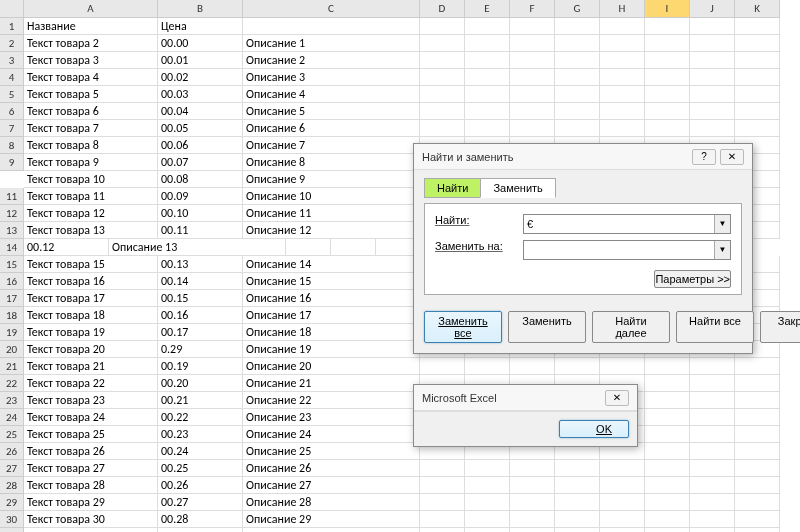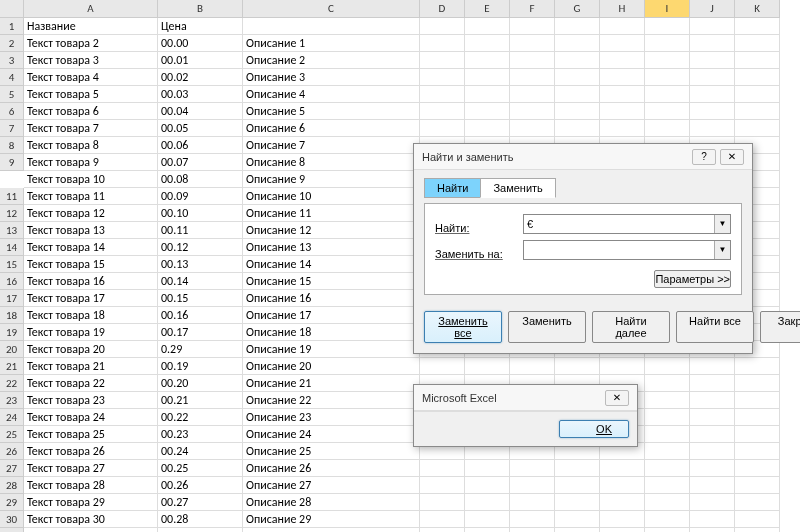--- a/index.html
+++ b/index.html
@@ -20,24 +20,24 @@
   .cw-G { width: 45px; } .cw-H { width: 45px; } .cw-I { width: 45px; }
   .cw-J { width: 45px; } .cw-K { width: 45px; }
 
   .dialog { position: absolute; background: #f0f0f0; border: 1px solid #8a8a8a; box-shadow: 2px 2px 8px rgba(0,0,0,0.3); font-family: "Segoe UI", Tahoma, sans-serif; font-size: 11px; }
   .dlg-title { height: 26px; display: flex; align-items: center; padding: 0 8px; background: #f7f7f7; border-bottom: 1px solid #ddd; }
   .dlg-title span:first-child { flex: 1; color: #333; font-size: 11px; }
   .dlg-ctrl { width: 24px; height: 16px; border: 1px solid #bbb; background: #f4f4f4; margin-left: 4px; text-align: center; line-height: 13px; font-size: 10px; border-radius: 2px; cursor: default; }
   .dlg-body { padding: 8px 10px; }
   
   .tabs { display: flex; margin-bottom: 6px; }
-  .tab { padding: 3px 12px; border: 1px solid #aaa; background: #7dd3fc; margin-right: -1px; cursor: default; font-size: 11px; }
+  .tab { padding: 3px 12px; border: 1px solid #aaa; background: #bef264; margin-right: -1px; cursor: default; font-size: 11px; }
   .tab.active { background: #fff; border-bottom: 1px solid #fff; position: relative; z-index: 1; }
   .tab-content { border: 1px solid #aaa; background: #fff; padding: 10px 10px 6px; margin-top: -1px; }
-  .form-row { display: flex; align-items: flex-end; margin-bottom: 6px; }
+  .form-row { display: flex; align-items: flex-start; margin-bottom: 6px; }
   .form-label { width: 88px; font-size: 11px; text-decoration: underline; text-decoration-color: #666; }
   .combo { flex: 1; height: 20px; border: 1px solid #888; background: #fff; display: flex; align-items: center; padding: 0 3px; font-size: 11px; position: relative; }
   .combo-btn { position: absolute; right: 0; top: 0; width: 16px; height: 18px; background: #eee; border-left: 1px solid #aaa; text-align: center; line-height: 18px; font-size: 8px; }
   .params-row { text-align: right; padding-top: 4px; }
   .btn { display: inline-block; padding: 2px 0; border: 1px solid #888; background: #f0f0f0; font-size: 11px; cursor: default; border-radius: 2px; }
   .btn-row { display: flex; gap: 6px; padding: 8px 10px 10px; justify-content: flex-start; }
   .btn-row .btn { padding: 3px 8px; min-width: 78px; text-align: center; }
   .btn.focus { border: 1px solid #3c7fb1; box-shadow: 0 0 2px rgba(60,127,177,0.6); background: linear-gradient(#eaf6fd,#d9f0fc); text-decoration: underline; }
   
   .msg-dialog { width: 225px; }
@@ -244,21 +244,20 @@
         <div class="cell cw-E"></div>
         <div class="cell cw-F"></div>
         <div class="cell cw-G"></div>
         <div class="cell cw-H"></div>
         <div class="cell cw-I"></div>
         <div class="cell cw-J"></div>
         <div class="cell cw-K"></div>
       </div>
       <div class="row">
         <div class="row-head">14</div>
-        <div class="cell cw-A">Текст товара 14</div>
         <div class="cell cw-B">00.12</div>
         <div class="cell cw-C">Описание 13</div>
         <div class="cell cw-D"></div>
         <div class="cell cw-E"></div>
         <div class="cell cw-F"></div>
         <div class="cell cw-G"></div>
         <div class="cell cw-H"></div>
         <div class="cell cw-I"></div>
         <div class="cell cw-J"></div>
         <div class="cell cw-K"></div>

